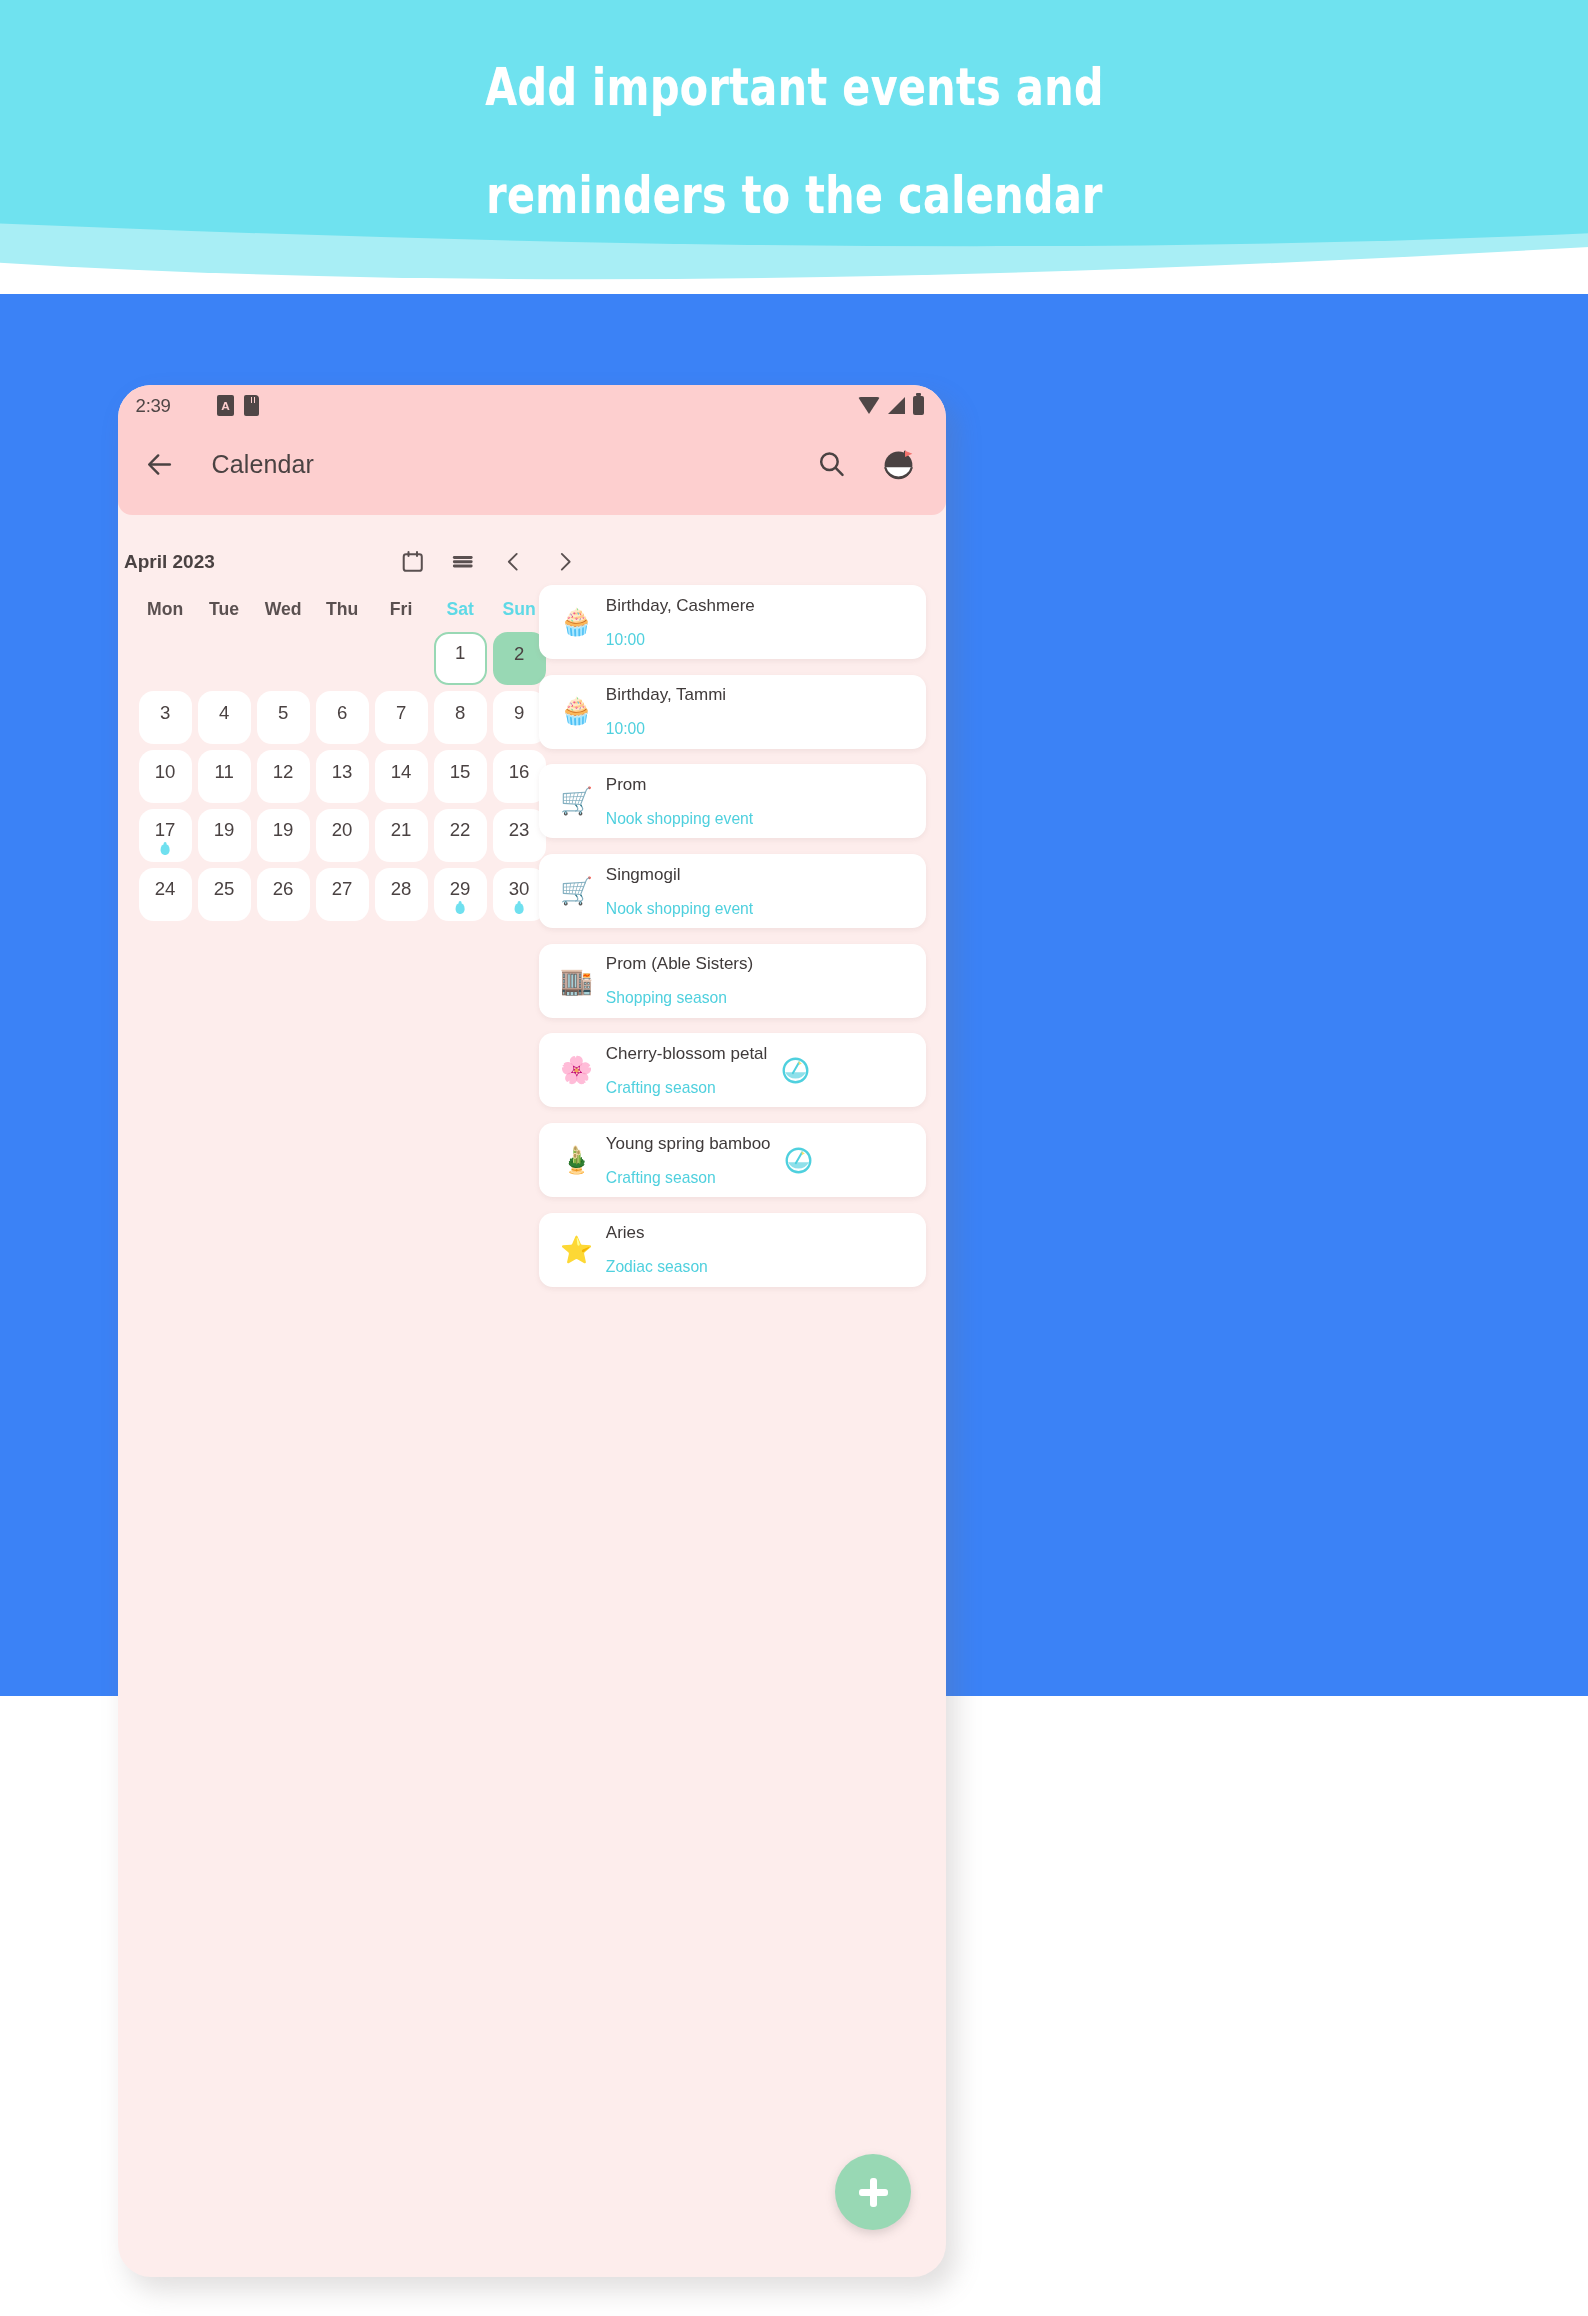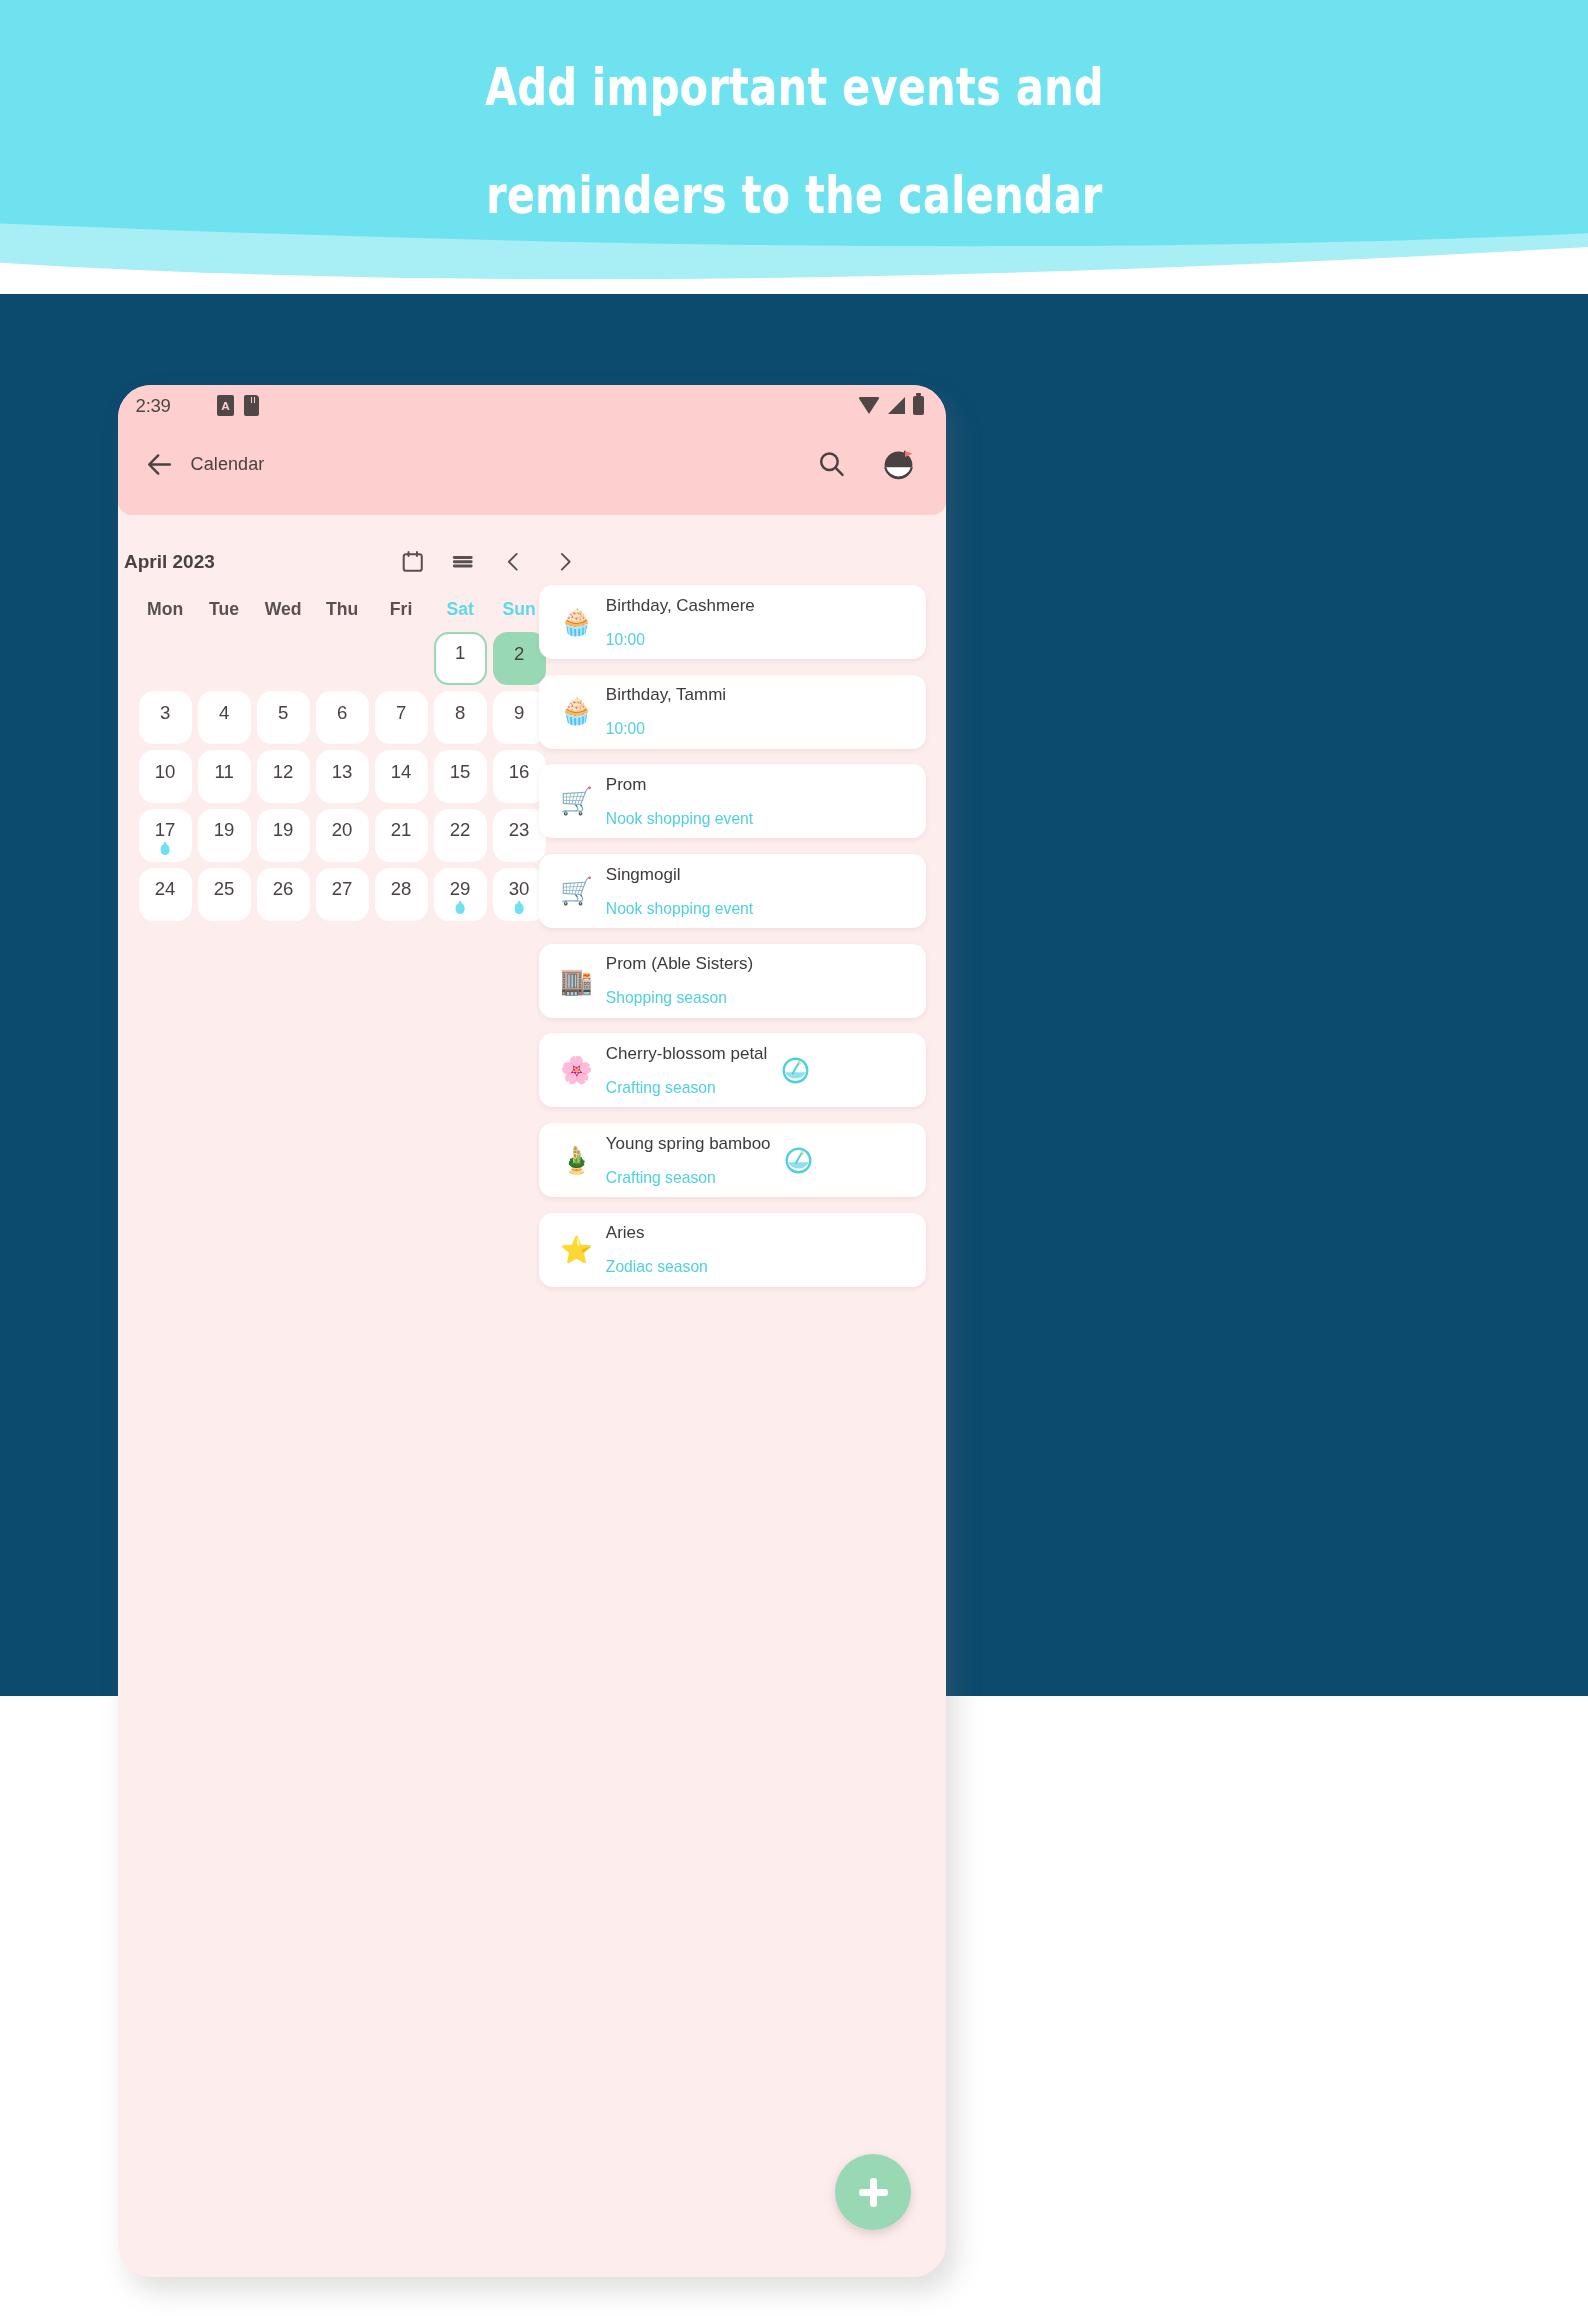--- a/index.html
+++ b/index.html
@@ -3,21 +3,21 @@
 <meta charset="utf-8">
 <style>
   * { box-sizing: border-box; margin: 0; padding: 0; }
   html, body {
     width: 1589px;
     height: 2316px;
     background: #ffffff;
     font-family: "Liberation Sans", sans-serif;
     overflow: hidden;
   }
-  .page { position: relative; width: 1589px; height: 1696px; background: #0c4a6e; }
+  .page { position: relative; width: 1589px; height: 1696px; background: #3b82f6; }
 
   
   .banner {
     position: absolute; left: 0; top: 0; width: 1589px; height: 294px;
     overflow: hidden;
   }
   .banner-bg {
     position: absolute; left: 0; top: 0; width: 1589px; height: 294px;
   }
   .banner-text {
@@ -88,21 +88,21 @@
   
   .appbar {
     position: absolute; left: 0; top: 41px; width: 828px; height: 76px;
     background: #fdcfcf; display: flex; align-items: center;
   }
   .appbar-pad { position:absolute; left:0; top:116px; width:828px; height:13.7px;
     background:#fdcfcf; border-radius: 0 0 21.6px 21.6px; }
   .back-btn { margin-left: 21.6px; width: 39px; height: 39px; display:flex;
     align-items:center; justify-content:center; cursor:pointer; }
   .appbar-title {
-    margin-left: 12px; font-size: 18px; color: #4a4242; font-weight: 400;
+    margin-left: 33px; font-size: 25px; color: #4a4242; font-weight: 400;
     letter-spacing: 0.1px;
   }
   .appbar-actions { margin-left:auto; margin-right: 25.5px; display:flex;
     align-items:center; gap: 21.6px; }
   .icon-btn { width: 45px; height: 45px; display:flex; align-items:center;
     justify-content:center; cursor:pointer; }
 
   
   .cal-header {
     position: absolute; left: 0; top: 147px; width: 470px; height: 59px;

